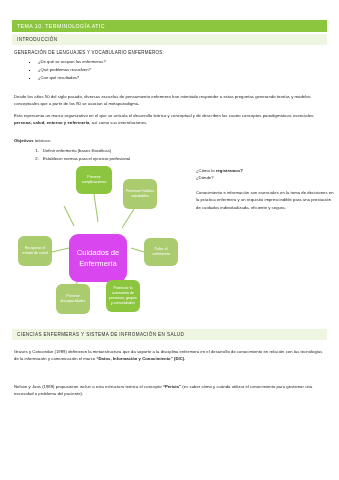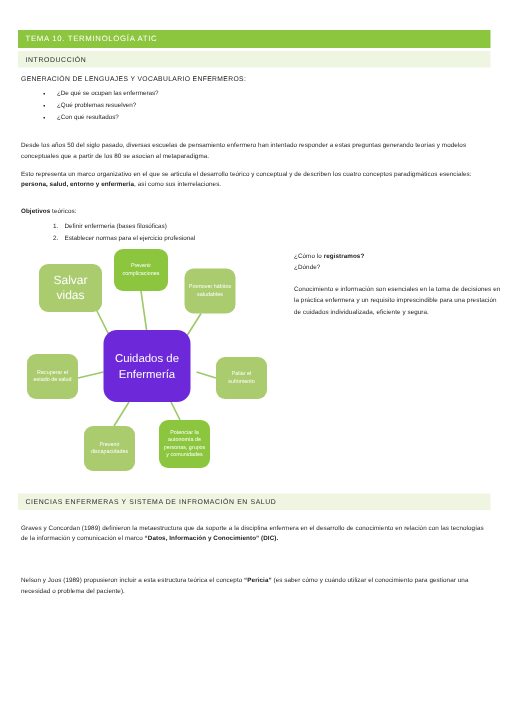--- a/index.html
+++ b/index.html
@@ -109,23 +109,23 @@
     justify-content: center;
     text-align: center;
     color: #ffffff;
     border-radius: 6px;
     font-size: 3.6px;
     line-height: 1.45;
     padding: 2px;
     overflow: hidden;
   }
   .node.center {
-    left: 55px; top: 54px;
+    left: 55px; top: 68px;
     width: 58px; height: 48px;
-    background: #6d28d9;
+    background: #d946ef;
     border-radius: 9px;
     font-size: 7.6px;
     line-height: 1.5;
     font-weight: 400;
   }
   .node.n-salvar {
     left: 12px; top: 10px;
     width: 42px; height: 32px;
     background: #aacb6e;
     font-size: 8px;
@@ -212,21 +212,20 @@
         <line x1="120" y1="43" x2="108" y2="62"></line>
         <line x1="130" y1="86" x2="117" y2="82"></line>
         <line x1="38" y1="86" x2="55" y2="82"></line>
         <line x1="62" y1="118" x2="72" y2="102"></line>
         <line x1="106" y1="114" x2="100" y2="102"></line>
       </g>
     </svg>
 
     <div class="node center">Cuidados de Enfermería</div>
     <div class="node n-prevenir-comp">Prevenir complicaciones</div>
-    <div class="node n-salvar">Salvar vidas</div>
     <div class="node n-promover">Promover hábitos saludables</div>
     <div class="node n-paliar">Paliar el sufrimiento</div>
     <div class="node n-recuperar">Recuperar el estado de salud</div>
     <div class="node n-prevenir-disc">Prevenir discapacidades</div>
     <div class="node n-potenciar">Potenciar la autonomía de personas, grupos y comunidades</div>
   </div>
 
   <div class="band-sub b2">
     <span>CIENCIAS ENFERMERAS Y SISTEMA DE INFROMACIÓN EN SALUD</span>
   </div>

